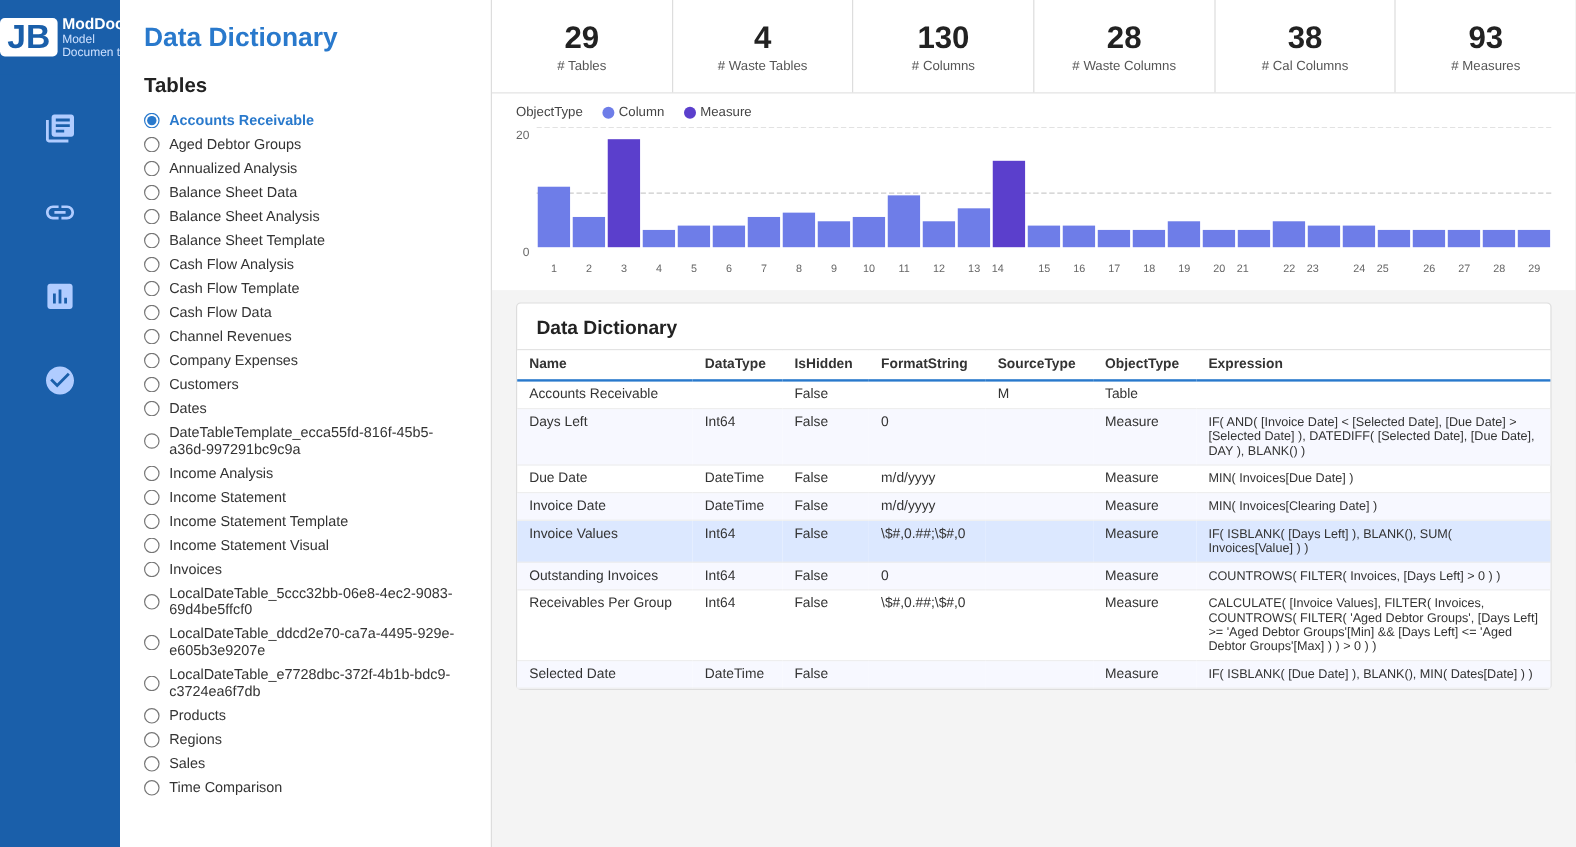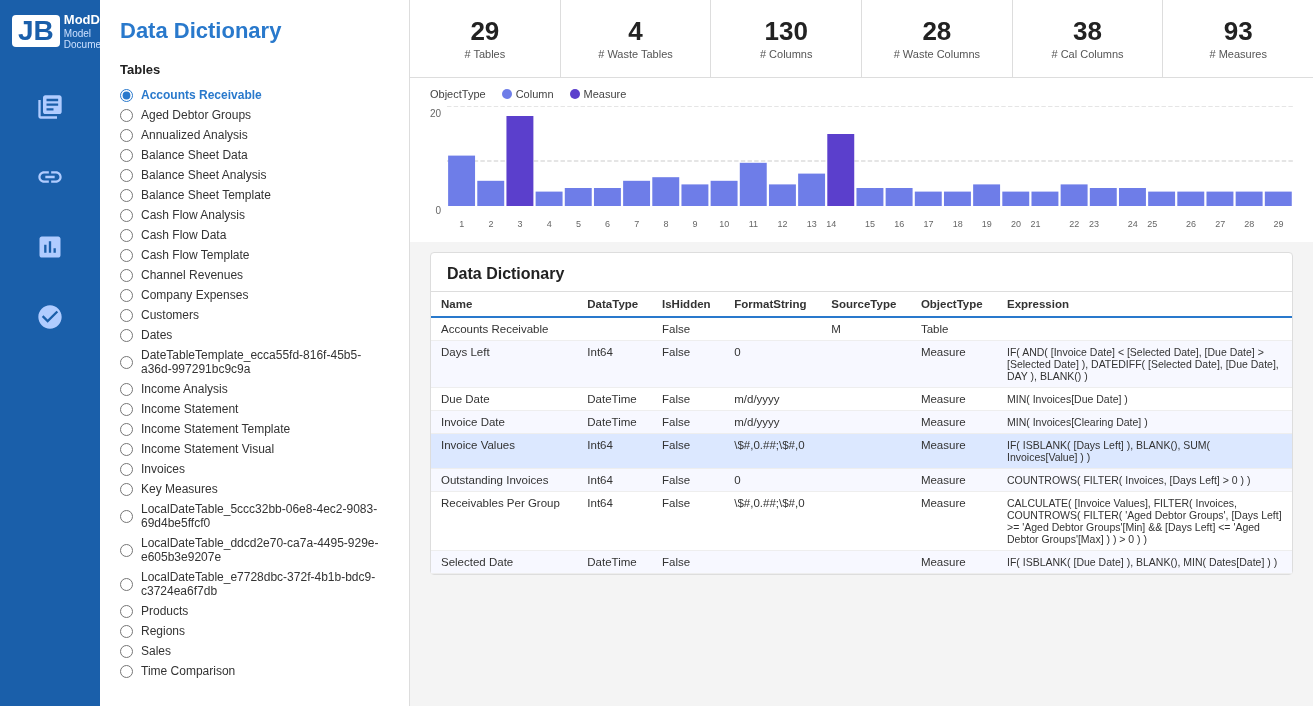--- a/index.html
+++ b/index.html
@@ -11,21 +11,21 @@
       background: #1a5faa;
       display: flex;
       flex-direction: column;
       align-items: center;
       padding-top: 0;
       flex-shrink: 0;
     }
     .app-logo {
       width: 100%;
       background: #1a5faa;
-      padding: 12px 12px;
+      padding: 12px 0;
       display: flex;
       align-items: center;
       gap: 4px;
     }
     .logo-jb {
       font-size: 28px;
       font-weight: 900;
       color: #1a5faa;
       background: white;
       padding: 2px 6px;
@@ -63,21 +63,21 @@
       flex-shrink: 0;
     }
     .sidebar-title {
       color: #2979cc;
       font-size: 22px;
       font-weight: 700;
       padding: 18px 20px 10px 20px;
     }
     .sidebar-section-label {
       font-weight: 700;
-      font-size: 13px;
+      font-size: 17px;
       padding: 8px 20px 4px 20px;
       color: #222;
     }
     .table-list { padding: 4px 20px 20px 20px; }
     .table-item {
       display: flex;
       align-items: center;
       gap: 8px;
       padding: 3px 0;
       cursor: pointer;
@@ -248,28 +248,28 @@
       <div class="table-item">
         <input type="radio" name="table-select" style="">
         <label>Balance Sheet Template</label>
       </div>
       <div class="table-item">
         <input type="radio" name="table-select" style="">
         <label>Cash Flow Analysis</label>
       </div>
       <div class="table-item">
         <input type="radio" name="table-select" style="">
+        <label>Cash Flow Template</label>
+      </div>
+      <div class="table-item">
+        <input type="radio" name="table-select" style="">
         <label>Cash Flow Data</label>
       </div>
       <div class="table-item">
         <input type="radio" name="table-select" style="">
-        <label>Cash Flow Template</label>
-      </div>
-      <div class="table-item">
-        <input type="radio" name="table-select" style="">
         <label>Channel Revenues</label>
       </div>
       <div class="table-item">
         <input type="radio" name="table-select" style="">
         <label>Company Expenses</label>
       </div>
       <div class="table-item">
         <input type="radio" name="table-select" style="">
         <label>Customers</label>
       </div>
@@ -293,24 +293,20 @@
         <input type="radio" name="table-select" style="">
         <label>Income Statement Template</label>
       </div>
       <div class="table-item">
         <input type="radio" name="table-select" style="">
         <label>Income Statement Visual</label>
       </div>
       <div class="table-item">
         <input type="radio" name="table-select" style="">
         <label>Invoices</label>
-      </div>
-      <div class="table-item">
-        <input type="radio" name="table-select" style="">
-        <label>Key Measures</label>
       </div>
       <div class="table-item">
         <input type="radio" name="table-select" style="">
         <label>LocalDateTable_5ccc32bb-06e8-4ec2-9083-69d4be5ffcf0</label>
       </div>
       <div class="table-item">
         <input type="radio" name="table-select" style="">
         <label>LocalDateTable_ddcd2e70-ca7a-4495-929e-e605b3e9207e</label>
       </div>
       <div class="table-item">

